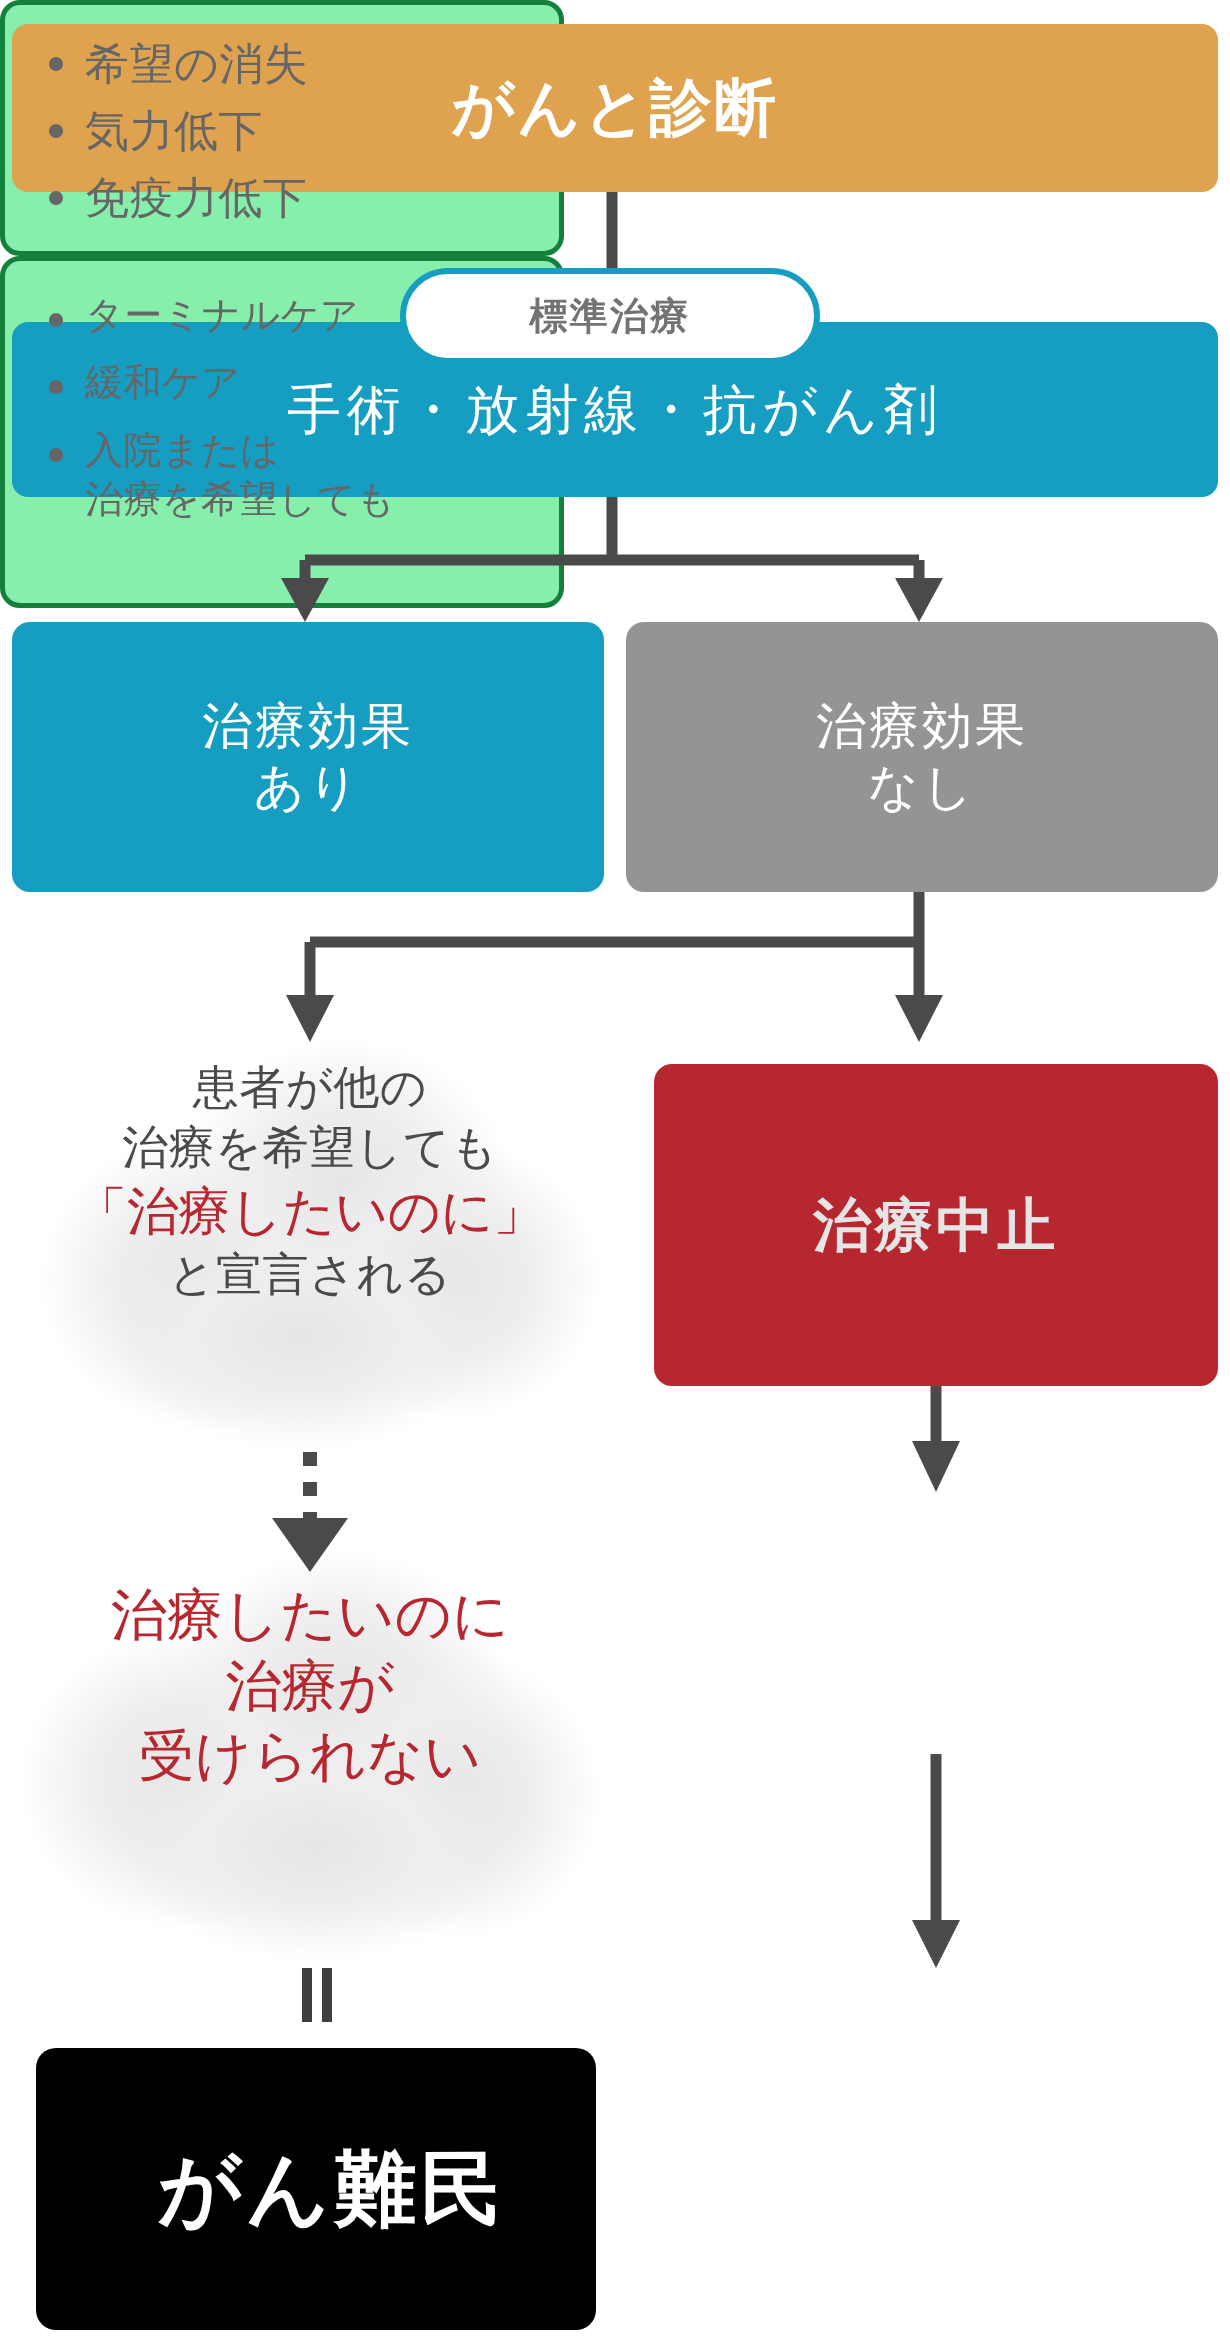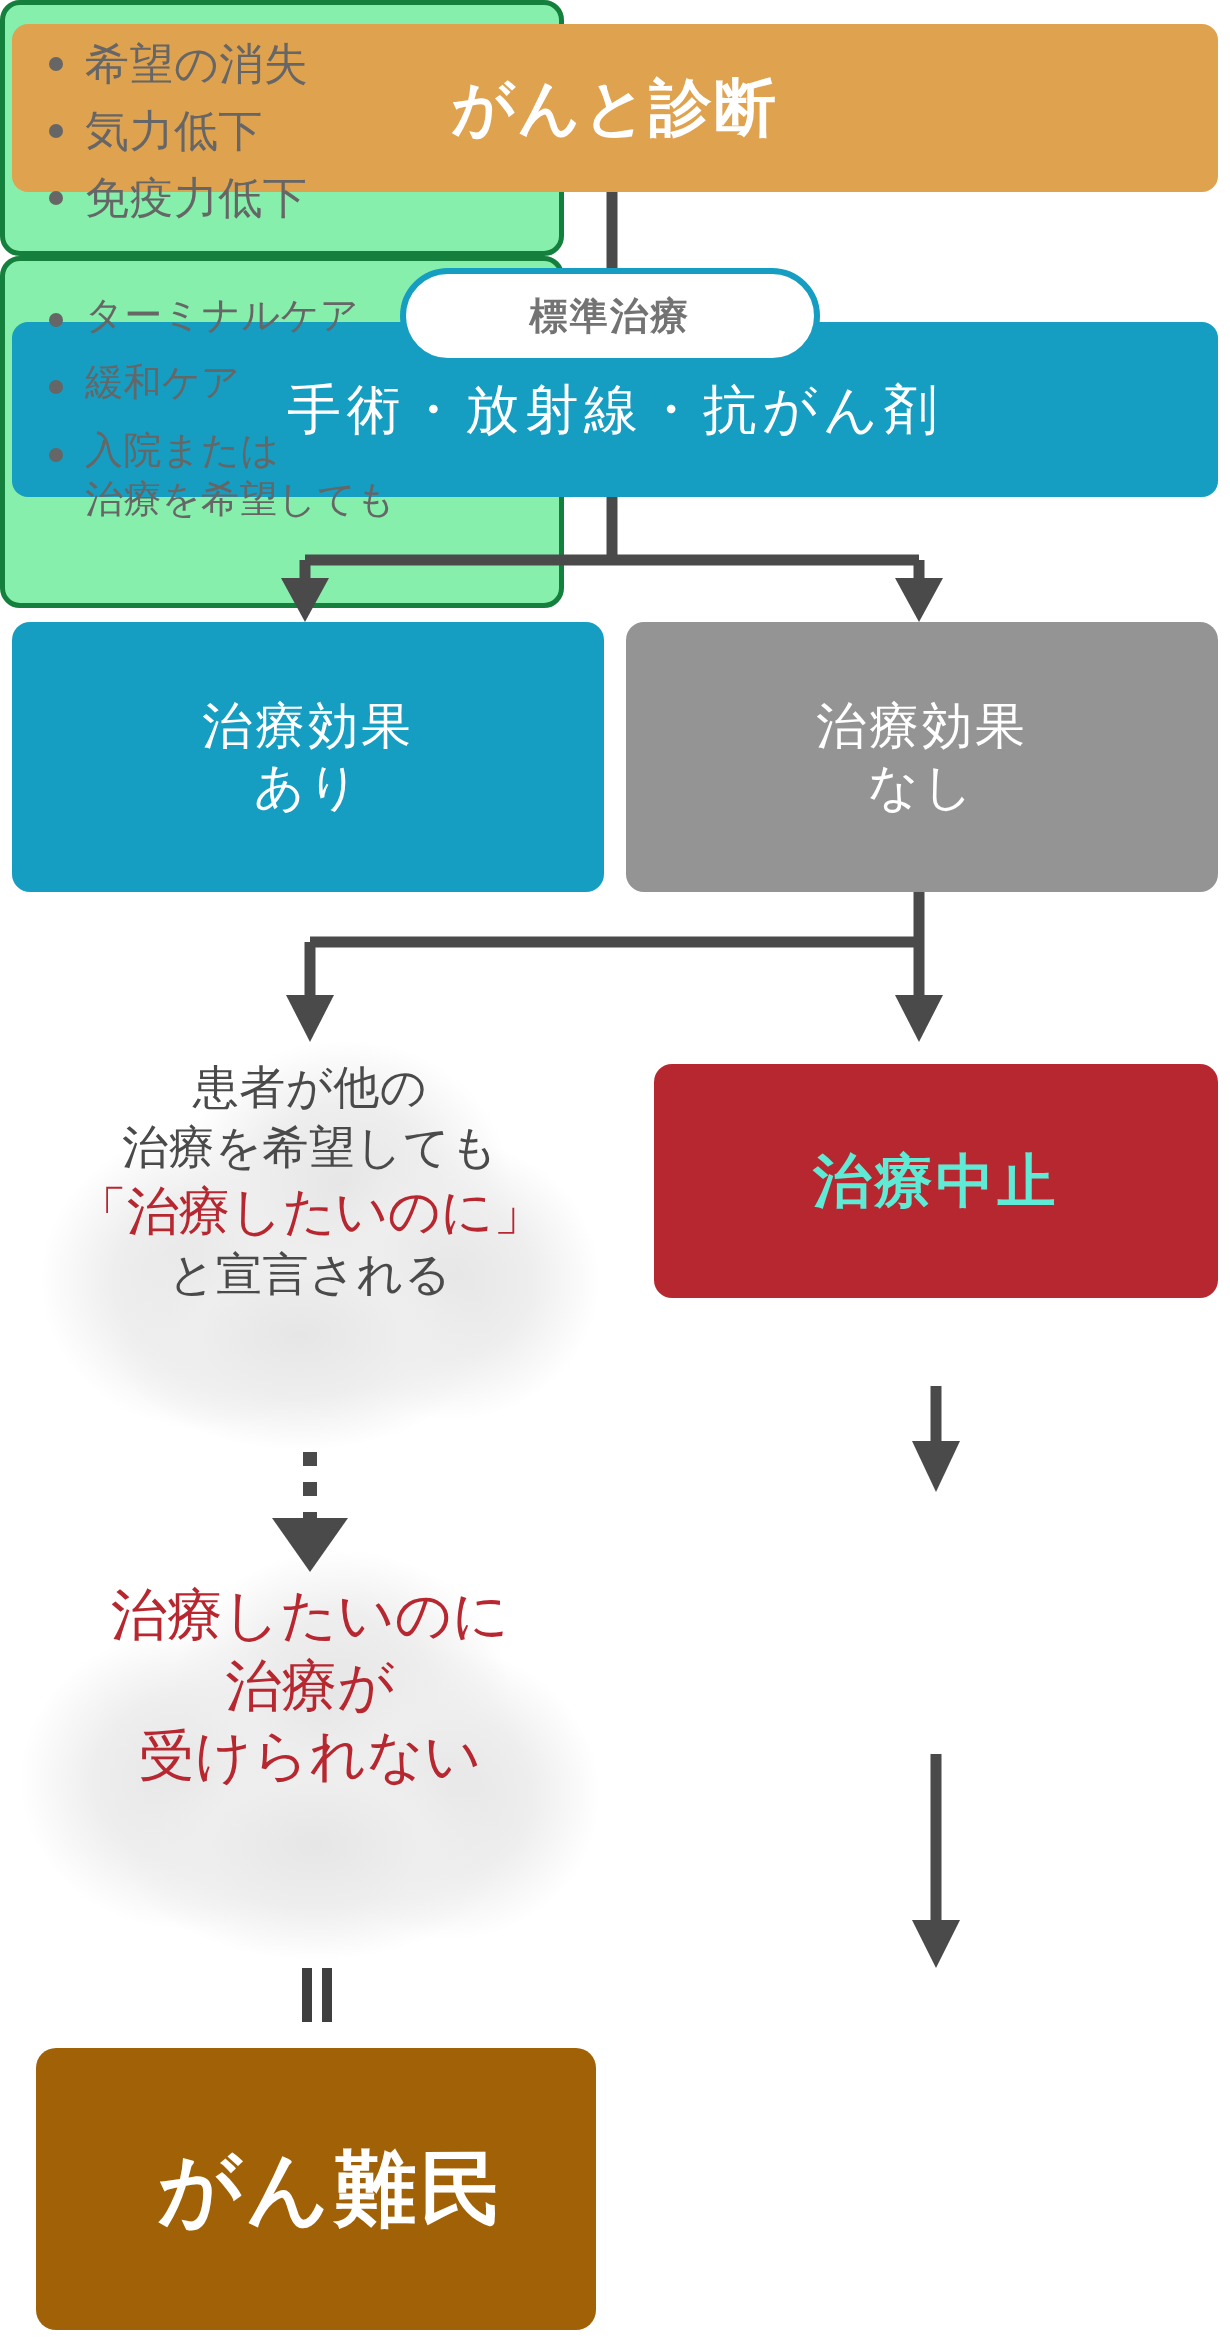--- a/index.html
+++ b/index.html
@@ -134,32 +134,32 @@
     font-size: 56px;
     font-weight: 500;
     color: #b72730;
     letter-spacing: 0.00em;
     line-height: 1.26;
   }
 
   
   .n-stop {
     left: 654px; top: 1064px;
-    width: 564px; height: 234px;
+    width: 564px; height: 322px;
     background: #b72730;
     border-radius: 18px;
-    color: #5eead4;
+    color: #e5e5e5;
     font-size: 58px;
     font-weight: bold;
     letter-spacing: 0.06em;
   }
   .n-refugee {
     left: 36px; top: 2048px;
     width: 560px; height: 282px;
-    background: #a16207;
+    background: #000000;
     border-radius: 20px;
     color: #ffffff;
     font-size: 82px;
     font-weight: bold;
     letter-spacing: 0.05em;
     padding-left: 32px;
   }
 
   
   .n-outline {

